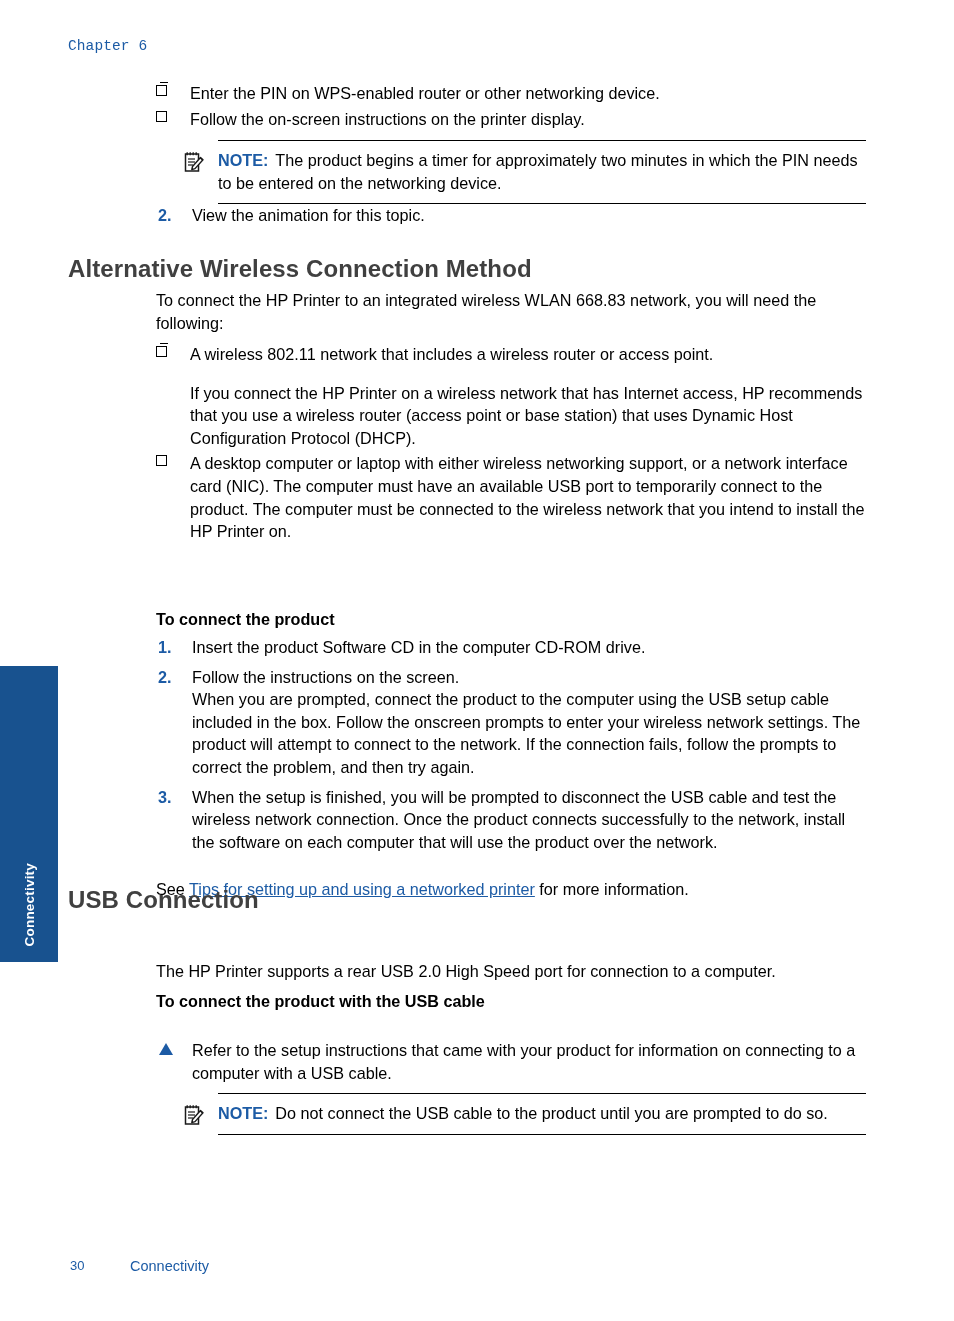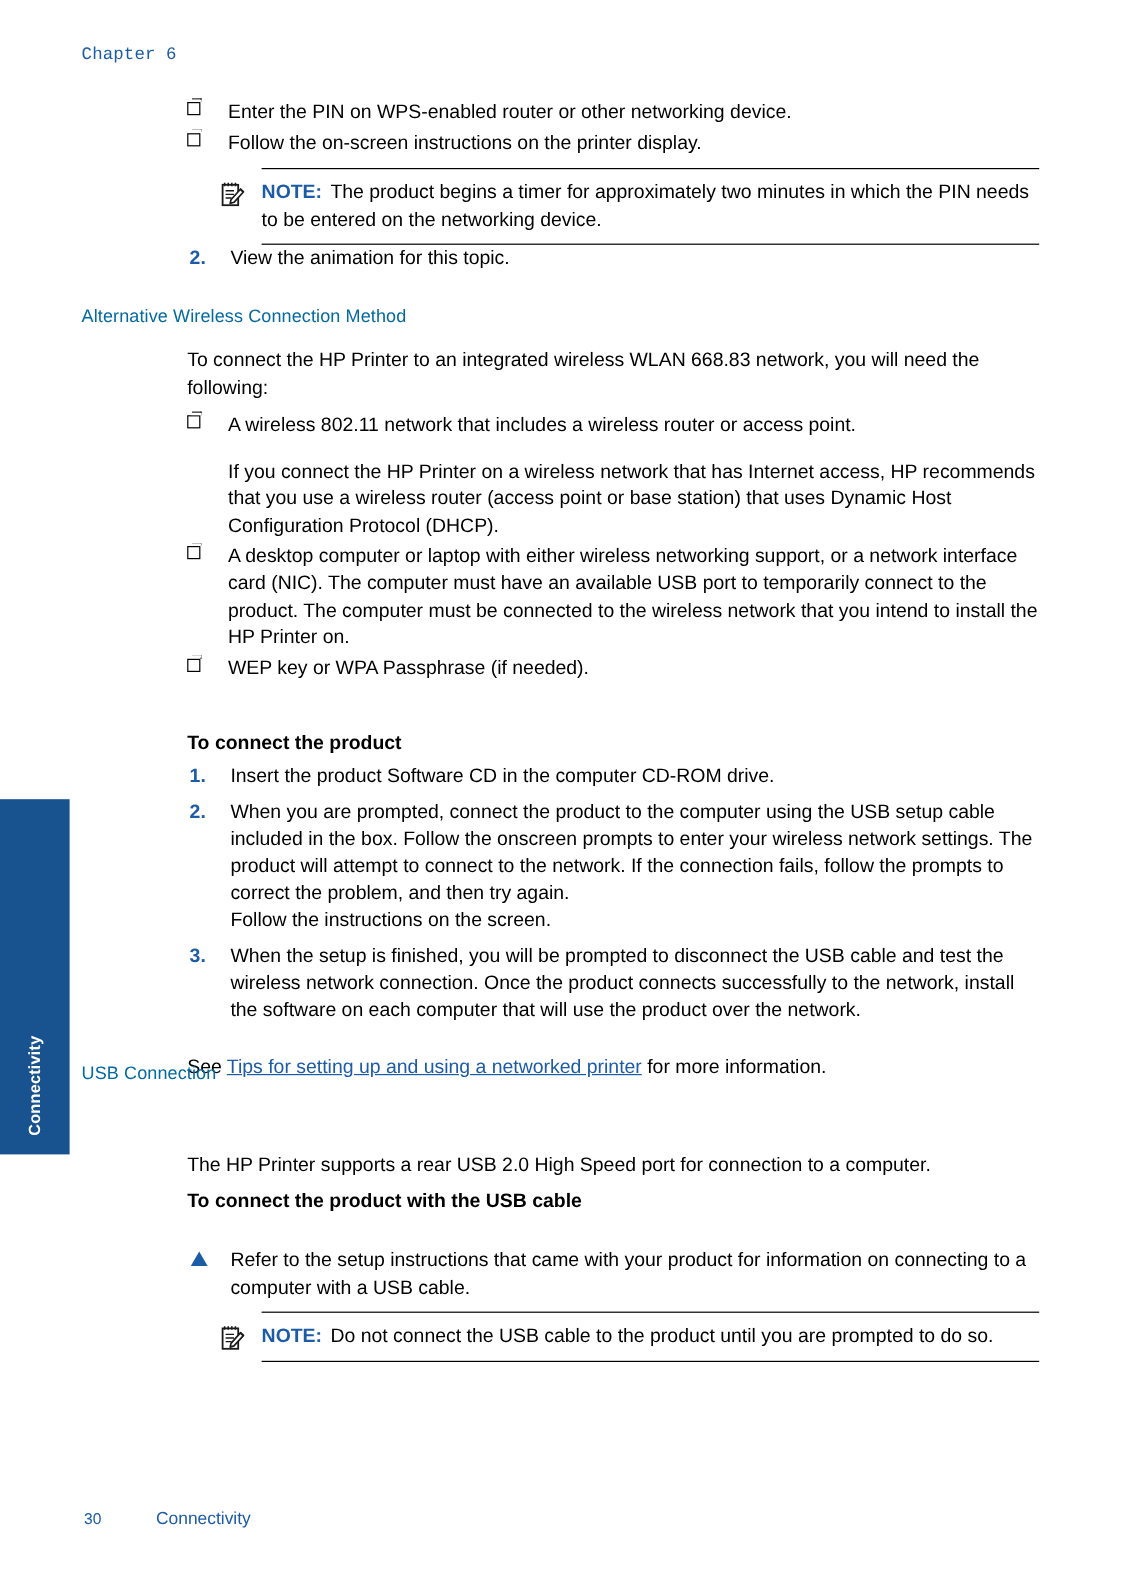--- a/index.html
+++ b/index.html
@@ -147,23 +147,23 @@
     border-right: 7px solid transparent;
     border-bottom: 12px solid #1c5ba5;
   }
   .tri-item p { margin: 0; }
 
   
   h1.sect {
     margin: 0;
     position: absolute;
     left: 68px;
-    font-size: 15px;
-    font-weight: normal;
-    color: #0369a1;
+    font-size: 24px;
+    font-weight: bold;
+    color: #404040;
     letter-spacing: 0.1px;
   }
   .subhead {
     font-size: 16.2px;
     font-weight: bold;
     color: #000000;
     margin: 0;
   }
 
   
@@ -276,37 +276,33 @@
     <ul class="sqlist">
       <li>
         <span class="sq-marker"></span>
         <p>A wireless 802.11 network that includes a wireless router or access point.</p>
         <p>If you connect the HP Printer on a wireless network that has Internet access, HP recommends that you use a wireless router (access point or base station) that uses Dynamic Host Configuration Protocol (DHCP).</p>
       </li>
       <li>
         <span class="sq-marker"></span>
         <p>A desktop computer or laptop with either wireless networking support, or a network interface card (NIC). The computer must have an available USB port to temporarily connect to the product. The computer must be connected to the wireless network that you intend to install the HP Printer on.</p>
       </li>
-      <li>
-        <span class="sq-marker"></span>
-        <p>WEP key or WPA Passphrase (if needed).</p>
-      </li>
     </ul>
   </div>
 
   <div class="abs subhead" style="left:156px;top:610px;">To connect the product</div>
 
   <div class="abs body-text" style="left:156px;top:636px;width:712px;">
     <ol class="numlist">
       <li>
         <p>Insert the product Software CD in the computer CD-ROM drive.</p>
       </li>
       <li>
+        <p>Follow the instructions on the screen.</p>
         <p>When you are prompted, connect the product to the computer using the USB setup cable included in the box. Follow the onscreen prompts to enter your wireless network settings. The product will attempt to connect to the network. If the connection fails, follow the prompts to correct the problem, and then try again.</p>
-        <p>Follow the instructions on the screen.</p>
       </li>
       <li>
         <p>When the setup is finished, you will be prompted to disconnect the USB cable and test the wireless network connection. Once the product connects successfully to the network, install the software on each computer that will use the product over the network.</p>
       </li>
     </ol>
   </div>
 
   <div class="abs body-text" style="left:156px;top:878px;width:712px;">
     <span>See </span><a class="xref" href="#">Tips for setting up and using a networked printer</a><span> for more information.</span>
   </div>

